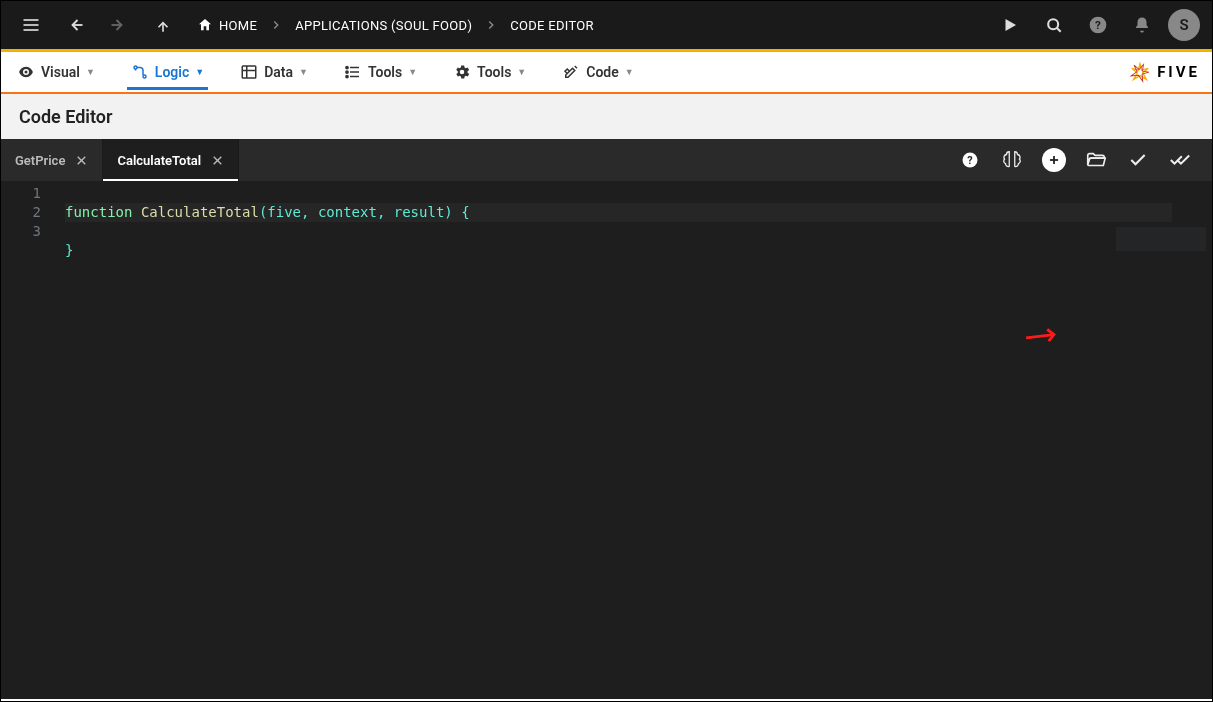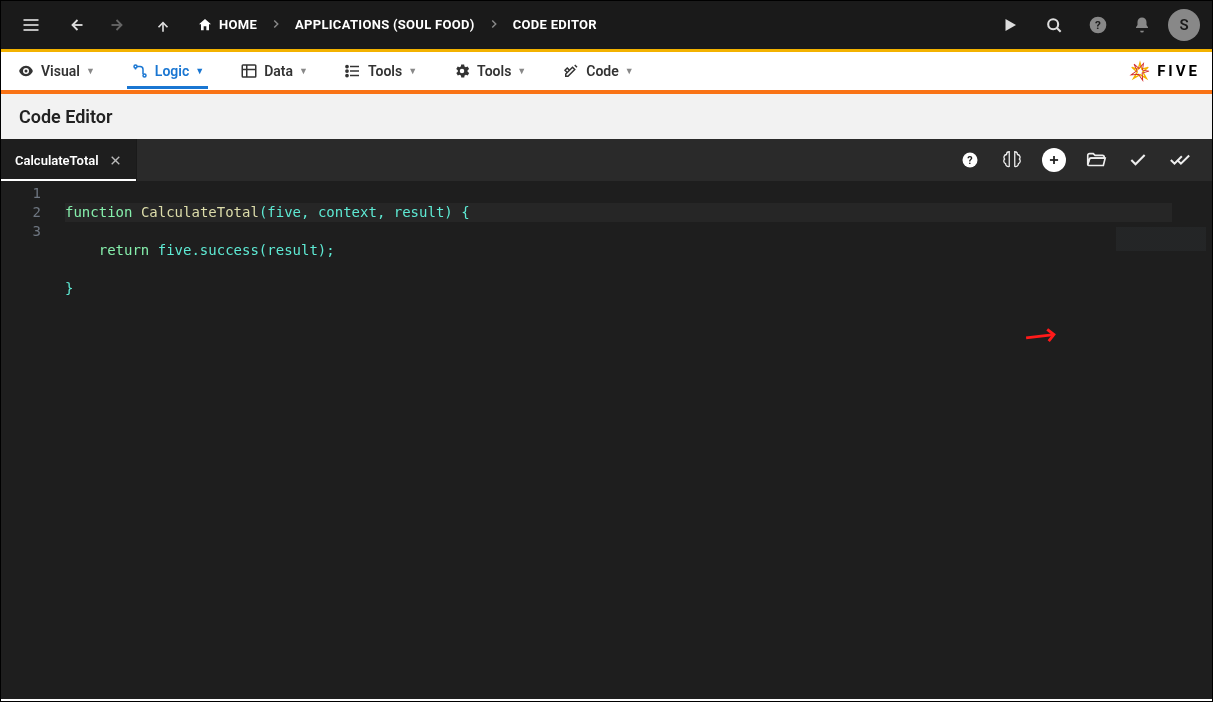--- a/index.html
+++ b/index.html
@@ -20,39 +20,39 @@
   color: #fff;
 }
 .topbar .nav-left { display: flex; align-items: center; gap: 8px; }
 .icon-btn {
   width: 36px; height: 36px;
   display: inline-flex; align-items: center; justify-content: center;
   cursor: pointer; border-radius: 50%;
   color: #ddd;
 }
 .icon-btn.disabled { color: #666; cursor: default; }
-.breadcrumb { display: flex; gap: 6px; margin-left: 8px; font-size: 13px; font-weight: 700; letter-spacing: 0.3px; }
+.breadcrumb { display: flex; align-items: center; gap: 6px; margin-left: 8px; font-size: 13px; font-weight: 400; letter-spacing: 0.3px; }
 .breadcrumb .chev { color: #888; margin: 0 6px; }
 .breadcrumb .home-icon { display: inline-flex; align-items: center; }
 .topbar .nav-right { margin-left: auto; display: flex; align-items: center; gap: 8px; }
 .avatar {
   width: 32px; height: 32px; border-radius: 50%;
   background: #888; color: #1a1a1a;
   display: flex; align-items: center; justify-content: center;
   font-weight: 600; font-size: 15px;
 }
 .accent-strip { height: 3px; background: #f3b200; }
 .menubar {
   background: #fff;
   height: 42px;
   display: flex;
   align-items: center;
   padding: 0 12px;
   gap: 28px;
-  border-bottom: 4px solid #f97316;
+  border-bottom: 2px solid #f97316;
 }
 .menubar .menu-item {
   display: flex; align-items: center; gap: 6px;
   font-size: 14px; font-weight: 600; color: #333;
   cursor: pointer; padding: 8px 4px;
   position: relative;
 }
 .menubar .menu-item.active { color: #1976d2; }
 .menubar .menu-item.active::after {
   content: ""; position: absolute; left: 0; right: 0; bottom: -1px;
@@ -272,20 +272,29 @@
       <polygon points="12,3 14,10 21,8 15,13 19,20 12,16 5,20 9,13 3,8 10,10" fill="none" stroke="#d32f2f" stroke-width="1" transform="rotate(25 12 12)"></polygon>
     </svg>
     <span class="logo-text">FIVE</span>
   </div>
 </div>
 
 <div class="page-title-bar">Code Editor</div>
 
 <div class="editor-wrap">
   <div class="tab-bar">
+    <div class="tab">
+      <span>GetPrice</span>
+      <span class="close">
+        <svg width="13" height="13" viewBox="0 0 24 24" fill="none" stroke="currentColor" stroke-width="2.5">
+            <line x1="5" y1="5" x2="19" y2="19"></line>
+            <line x1="19" y1="5" x2="5" y2="19"></line>
+          </svg>
+      </span>
+    </div>
     <div class="tab active">
       <span>CalculateTotal</span>
       <span class="close">
         <svg width="13" height="13" viewBox="0 0 24 24" fill="none" stroke="currentColor" stroke-width="2.5">
             <line x1="5" y1="5" x2="19" y2="19"></line>
             <line x1="19" y1="5" x2="5" y2="19"></line>
           </svg>
       </span>
     </div>
     <div class="tab-actions">
@@ -329,21 +338,20 @@
   </div>
 
   <div class="code-area">
     <div class="gutter">
       <div>1</div>
       <div>2</div>
       <div>3</div>
     </div>
     <div class="code-lines">
 <div class="code-line highlight-before"><span class="tok-kw">function</span> <span class="tok-fn">CalculateTotal</span><span class="tok-pn">(five, context, result) {</span></div>
-<div class="code-line">    <span class="tok-kw">return</span><span class="tok-pn"> five.success(result);</span></div>
 <div class="code-line"><span class="tok-pn">}</span></div>
     </div>
     <div class="minimap"></div>
   </div>
 
   <div class="red-arrow">
     <svg width="34" height="34" viewBox="0 0 24 24" fill="none" stroke="#ff1a1a" stroke-width="2">
         <line x1="4" y1="20" x2="18" y2="6"></line>
         <polyline points="12 6 18 6 18 12" fill="none"></polyline>
       </svg>

